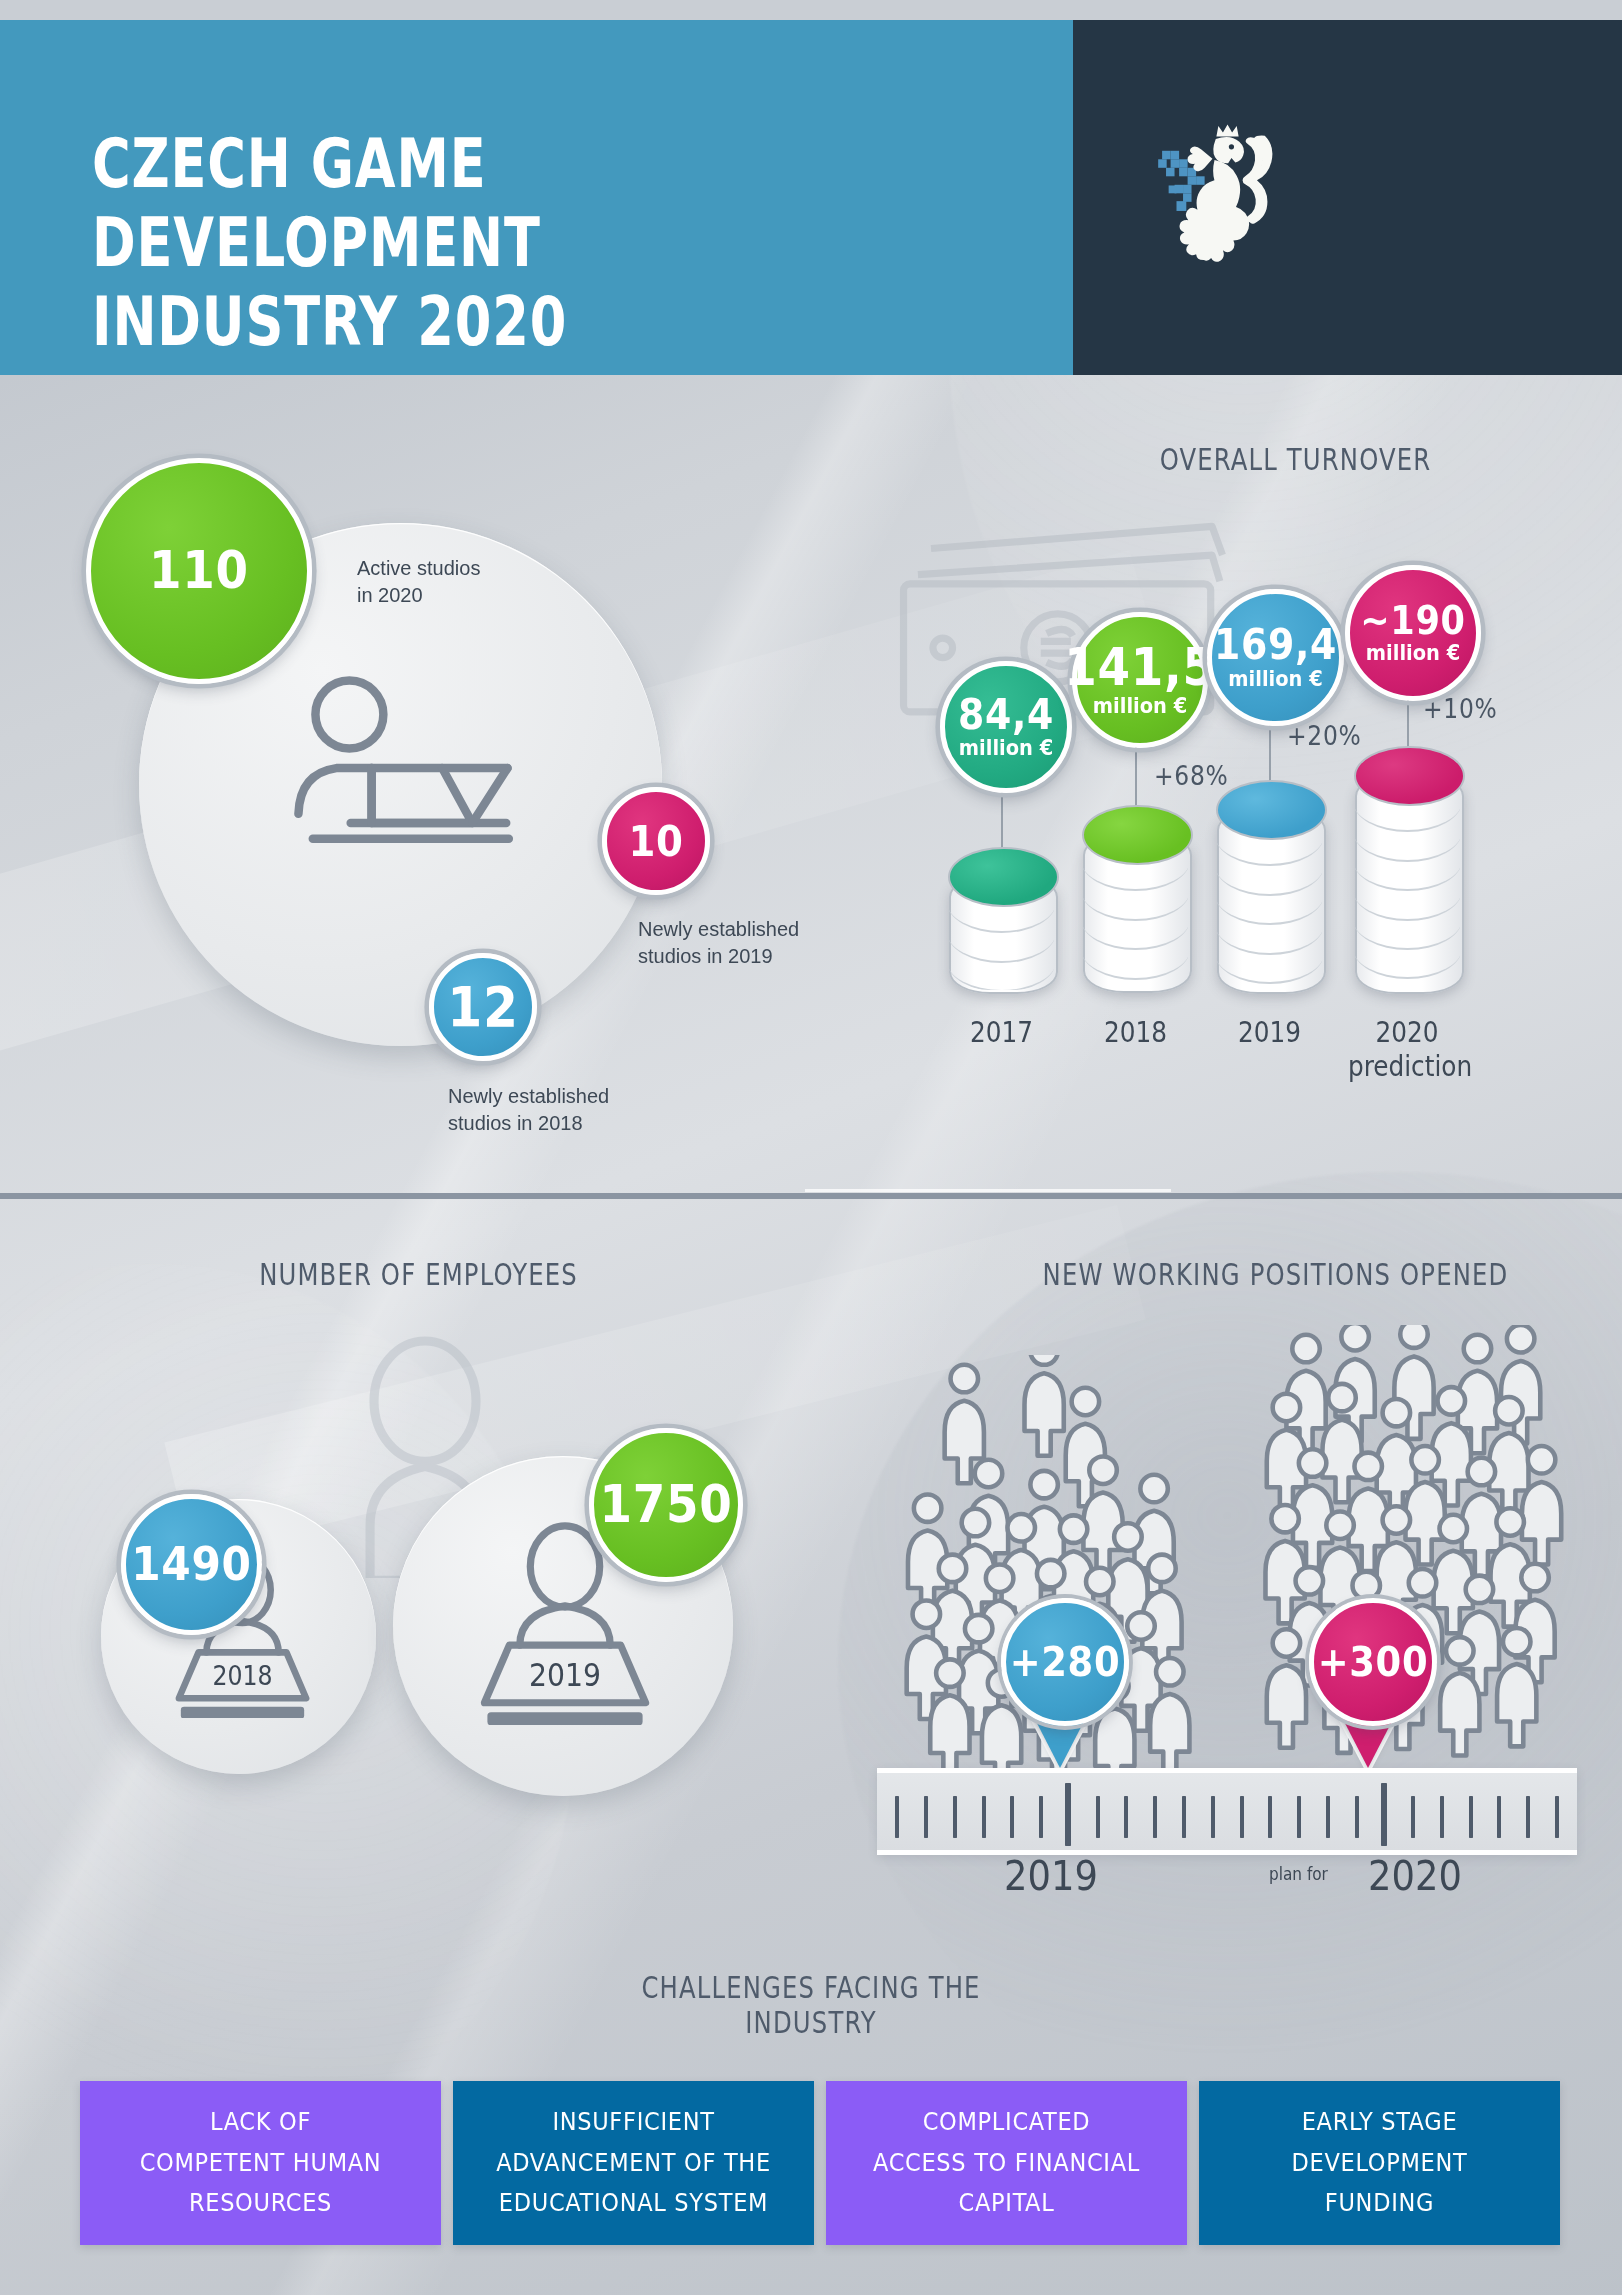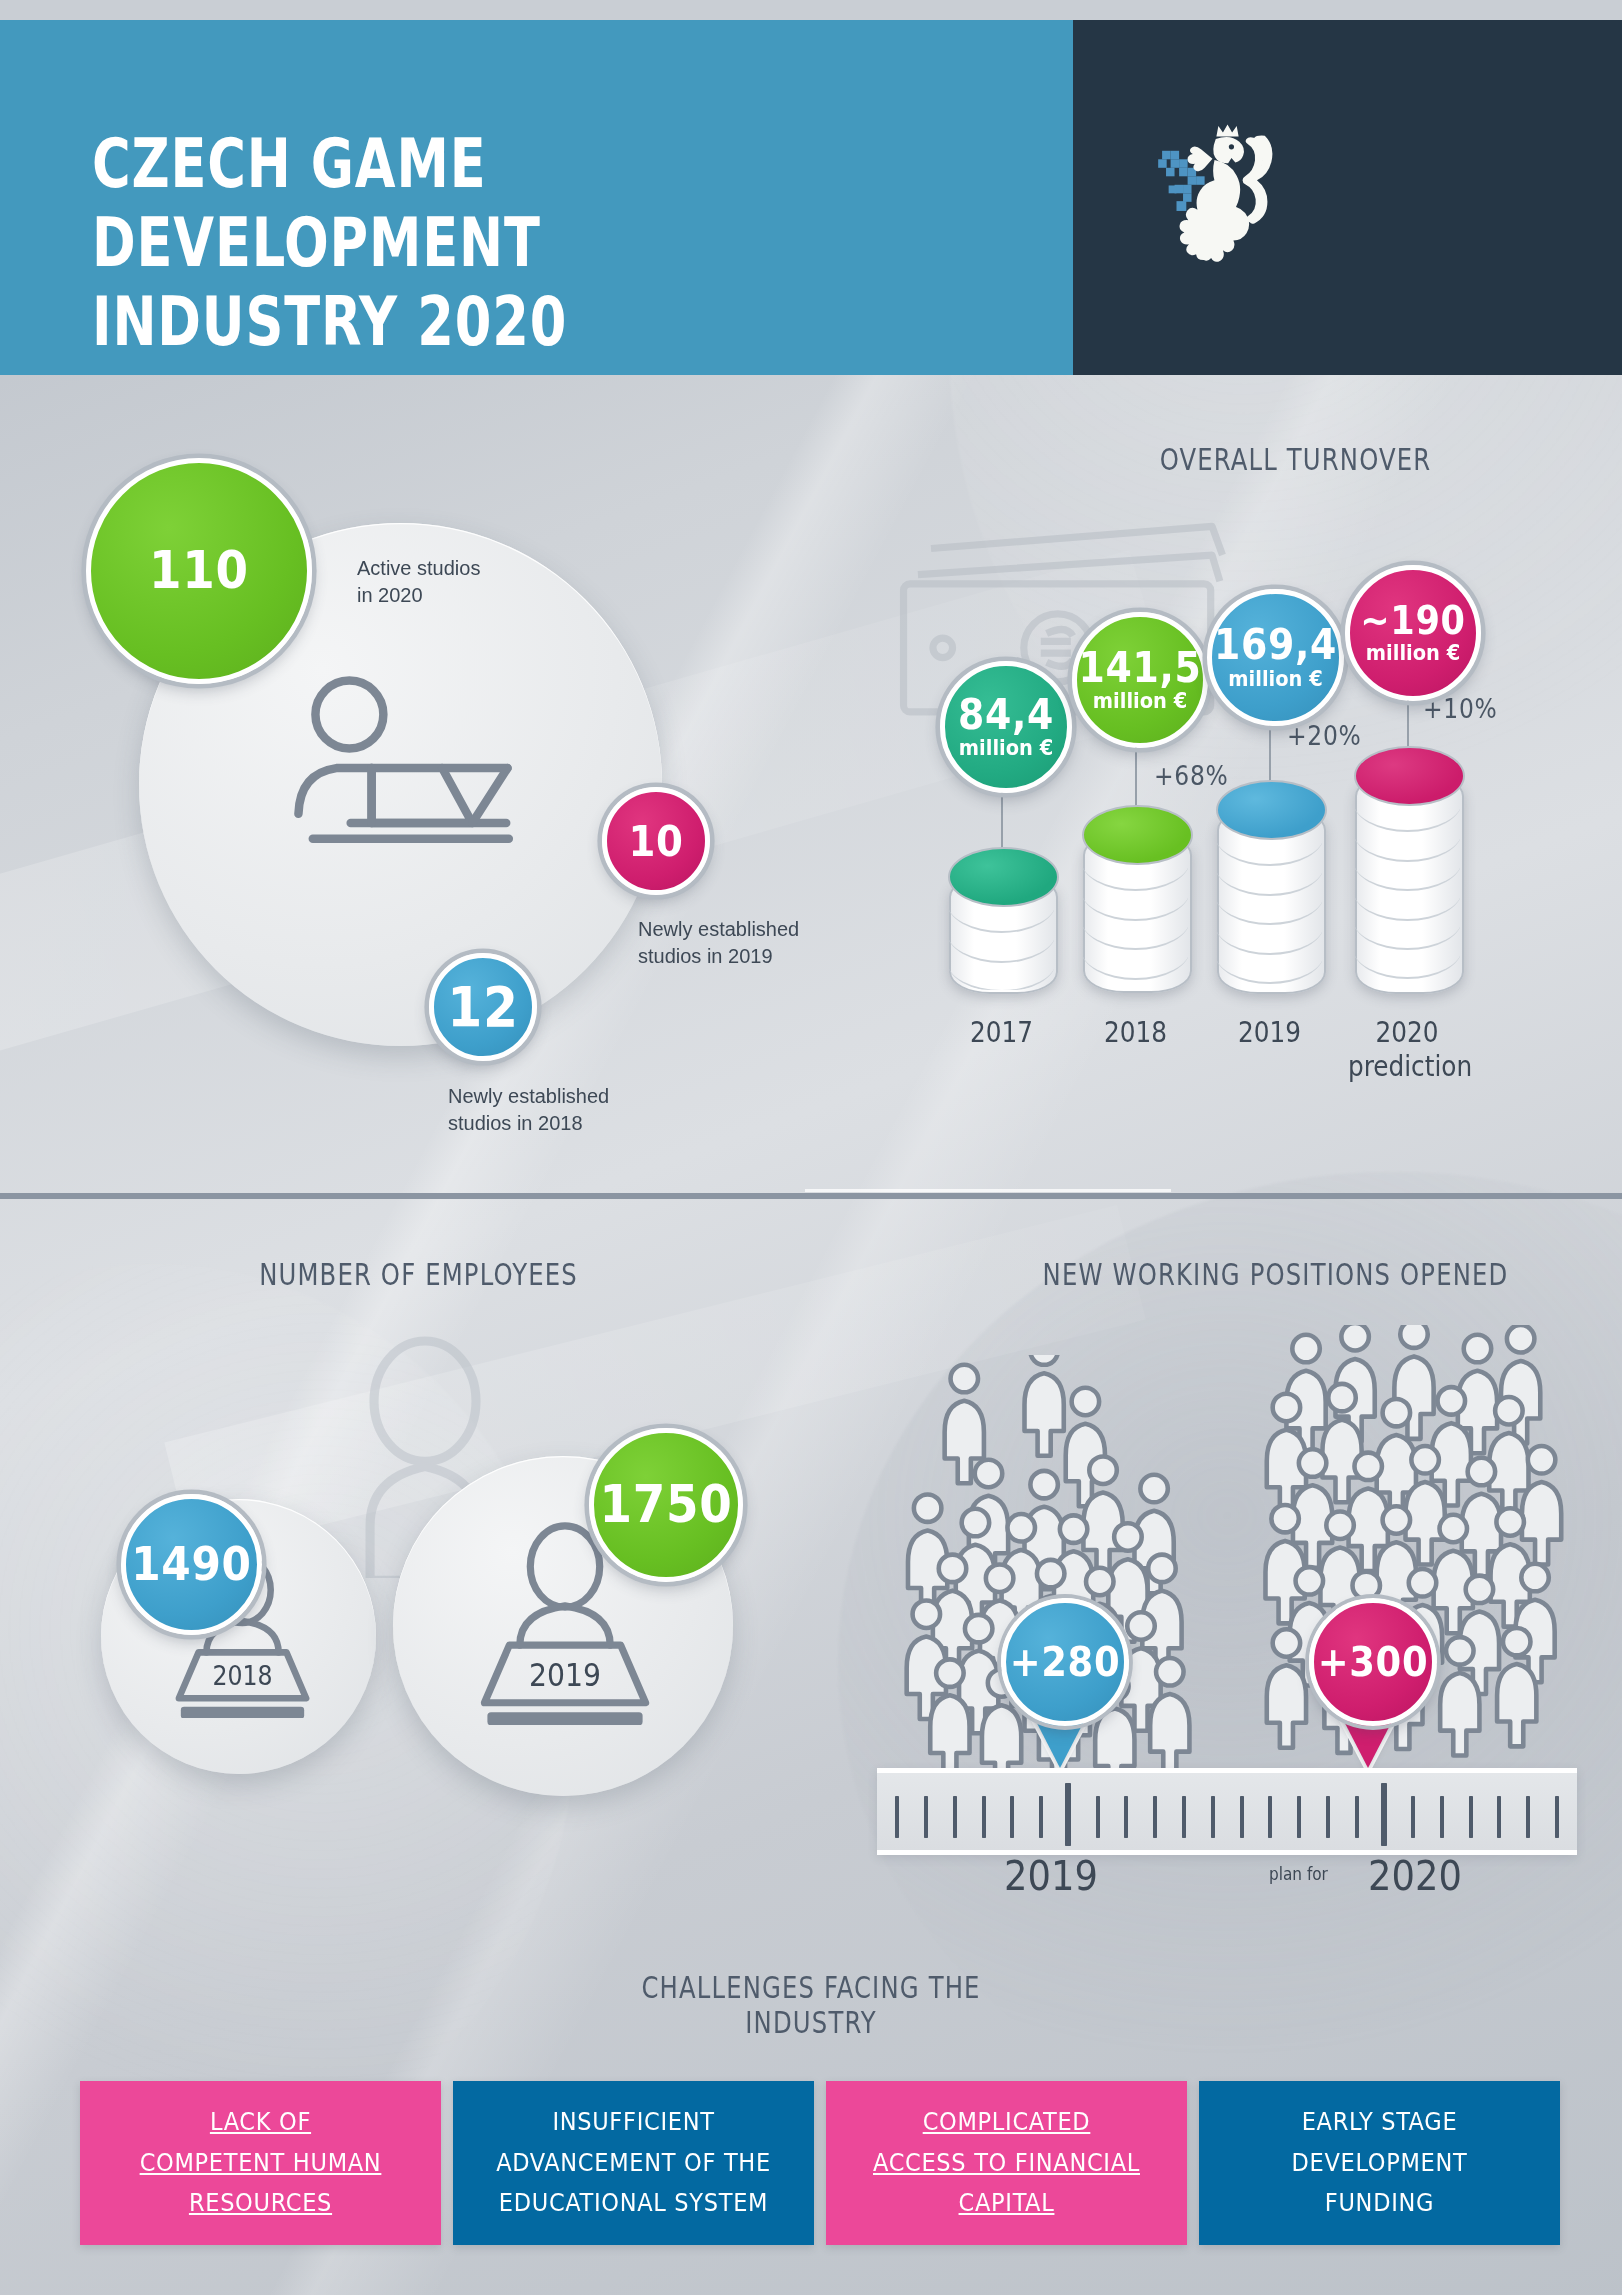--- a/index.html
+++ b/index.html
@@ -222,21 +222,21 @@
   
   .ch-title{left:582px;top:1950px;width:458px;}
   .ch-box{
     position:absolute;top:2061px;width:361px;height:164px;
     display:flex;align-items:center;justify-content:center;text-align:center;
     color:#fff;font-size:25px;line-height:1.62;letter-spacing:0.7px;
     font-family:"Liberation Sans Narrow","DejaVu Sans Condensed","Liberation Sans",sans-serif;
     white-space:pre-line;
     box-shadow:0 2.6px 7.9px rgba(60,70,85,0.18);
   }
-  .ch-dark{background:#ec4899;text-decoration:underline;}
+  .ch-dark{background:#8b5cf6;}
   .ch-blue{background:#0369a1;}
 </style>
 </head>
 <body>
 
 <div class="page">
 
   <div class="bg"></div>
   <div class="bg-swoosh sw1"></div>
   <div class="bg-swoosh sw2"></div>
@@ -394,21 +394,21 @@
   </div>
   <div class="pct" style="left:1423px;top:674px;">+10%</div>
   <div class="yearlbl" style="left:1348px;top:995px;width:118px;white-space:pre-line">2020
 prediction</div>
 
   <div class="badge c-teal" style="left:940px;top:641px;width:122px;height:122px;">
     <div class="num" style="font-size:42px">84,4</div>
     <div class="unit" style="font-size:21.6px">million €</div>
   </div>
   <div class="badge c-green" style="left:1072px;top:592px;width:126px;height:126px;">
-    <div class="num" style="font-size:42px">141,5</div>
+    <div class="num" style="font-size:52px">141,5</div>
     <div class="unit" style="font-size:21.6px">million €</div>
   </div>
   <div class="badge c-blue" style="left:1207px;top:569px;width:127px;height:127px;">
     <div class="num" style="font-size:42px">169,4</div>
     <div class="unit" style="font-size:21.6px">million €</div>
   </div>
   <div class="badge c-pink" style="left:1345px;top:545px;width:126px;height:126px;">
     <div class="num" style="font-size:39px">~190</div>
     <div class="unit" style="font-size:21.6px">million €</div>
   </div>

